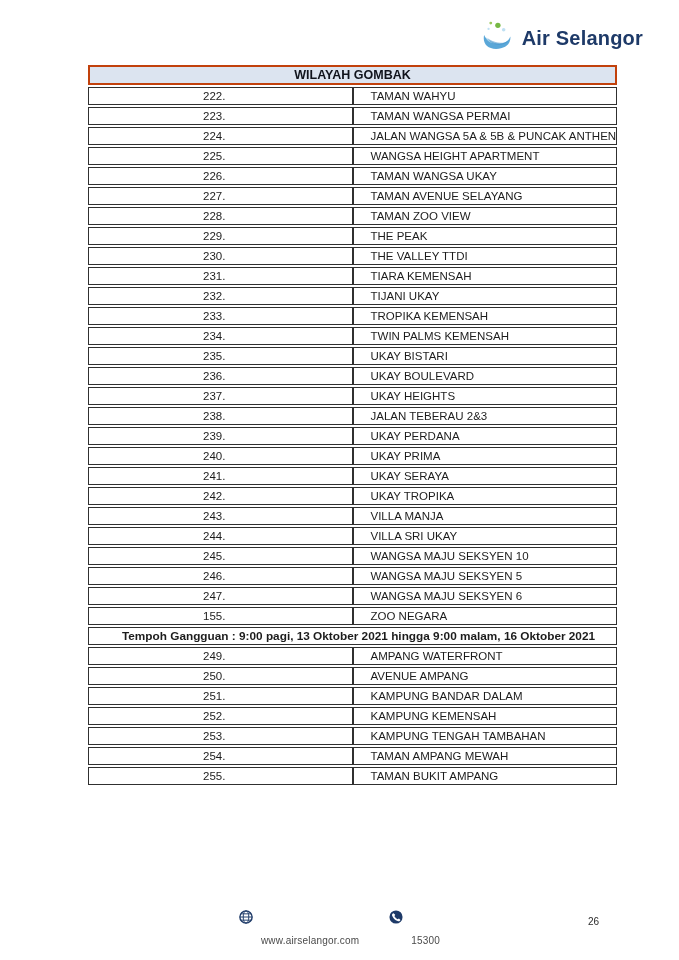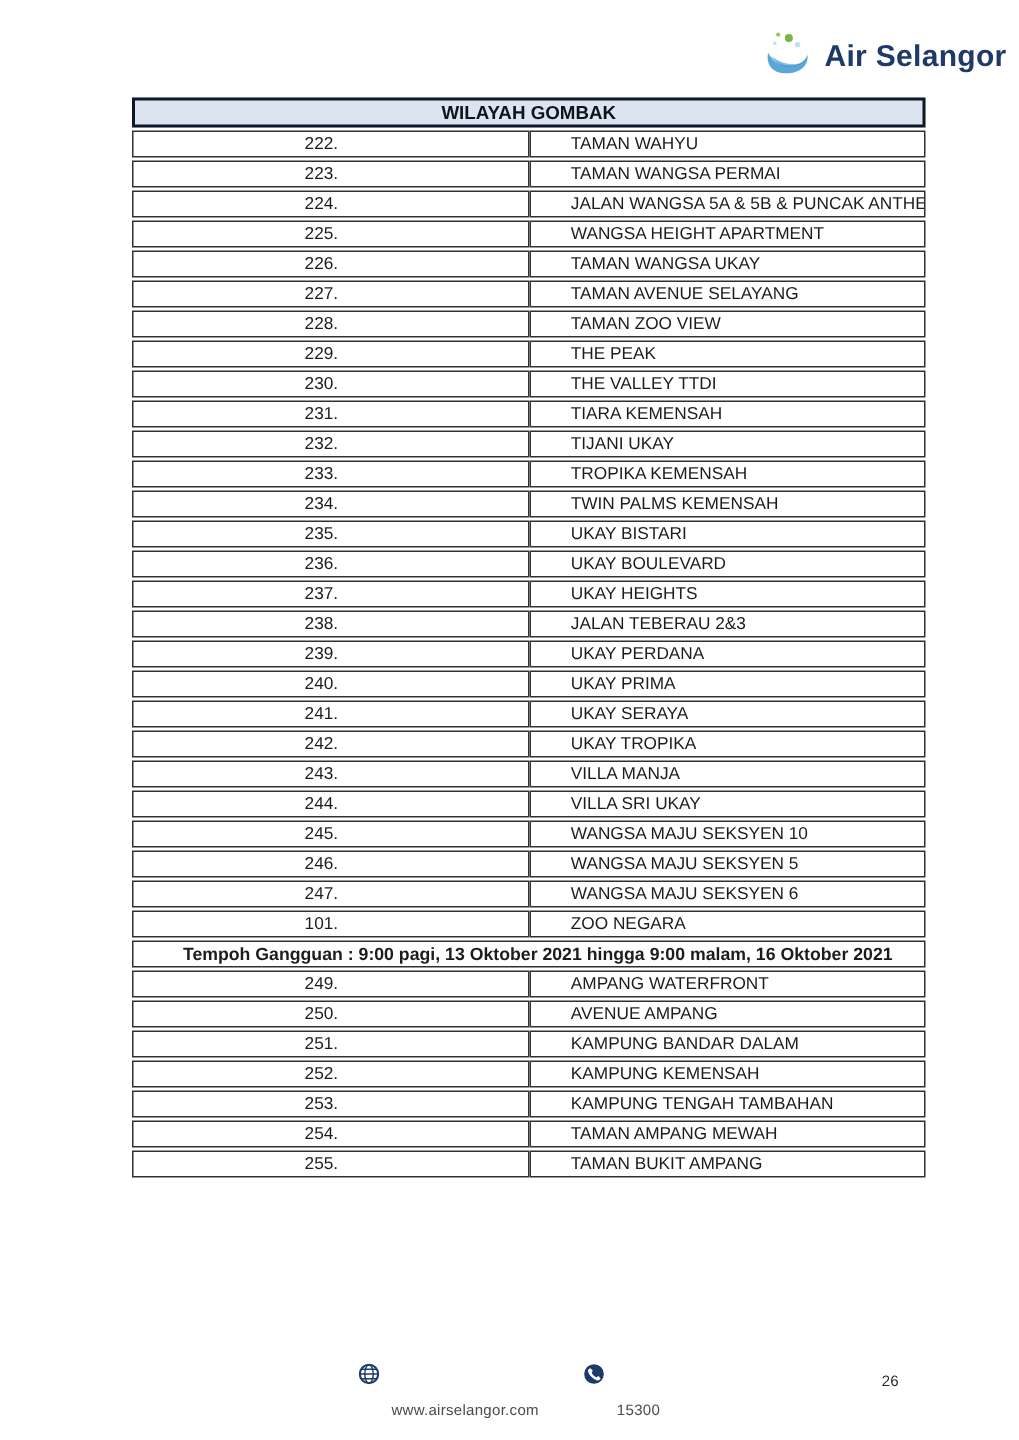--- a/index.html
+++ b/index.html
@@ -8,21 +8,21 @@
     position:relative;
     width:679px; height:960px;
     background:#ffffff;
     font-family:"Liberation Sans", sans-serif;
     color:#1c1c1c;
     overflow:hidden;
   }
 
   
   .logo {
-    position:absolute; top:20px; right:8px;
+    position:absolute; top:20px; right:36px;
     display:flex; align-items:center; gap:7px;
   }
   .logo-text {
     font-size:20px; font-weight:bold; color:#1e3a68;
     letter-spacing:0.2px;
   }
 
   
   table.area-table {
     position:absolute; left:88px; top:63px;
@@ -36,34 +36,34 @@
     font-size:11.5px;
     line-height:12px;
     vertical-align:middle;
     background:#ffffff;
     border:1px solid #303030;
     overflow:hidden;
     white-space:nowrap;
   }
   .area-table td.hdr {
     background:#dce4f0;
-    border:2px solid #0f172a;
+    border:2px solid #c2410c;
     text-align:center;
     font-weight:bold;
     font-size:12.5px;
     color:#10131c;
     height:20px;
   }
   .area-table td.num {
     width:59px;
     text-align:center;
     padding-right:12px;
   }
   .area-table td.name {
-    padding-left:27px;
+    padding-left:17px;
   }
   .area-table td.notice {
     text-align:center;
     font-weight:bold;
     font-size:11.8px;
     padding-left:12px;
   }
 
   
   .footer {
@@ -233,21 +233,21 @@
           <td class="num">246.</td>
           <td class="name">WANGSA MAJU SEKSYEN 5</td>
         </tr>
 
         <tr>
           <td class="num">247.</td>
           <td class="name">WANGSA MAJU SEKSYEN 6</td>
         </tr>
 
         <tr>
-          <td class="num">101.</td>
+          <td class="num">155.</td>
           <td class="name">ZOO NEGARA</td>
         </tr>
       </tbody>
 
     <tbody>
       <tr>
         <td class="notice" colspan="2">Tempoh Gangguan : 9:00 pagi, 13 Oktober 2021 hingga 9:00 malam, 16 Oktober 2021</td>
       </tr>
     </tbody>
 

